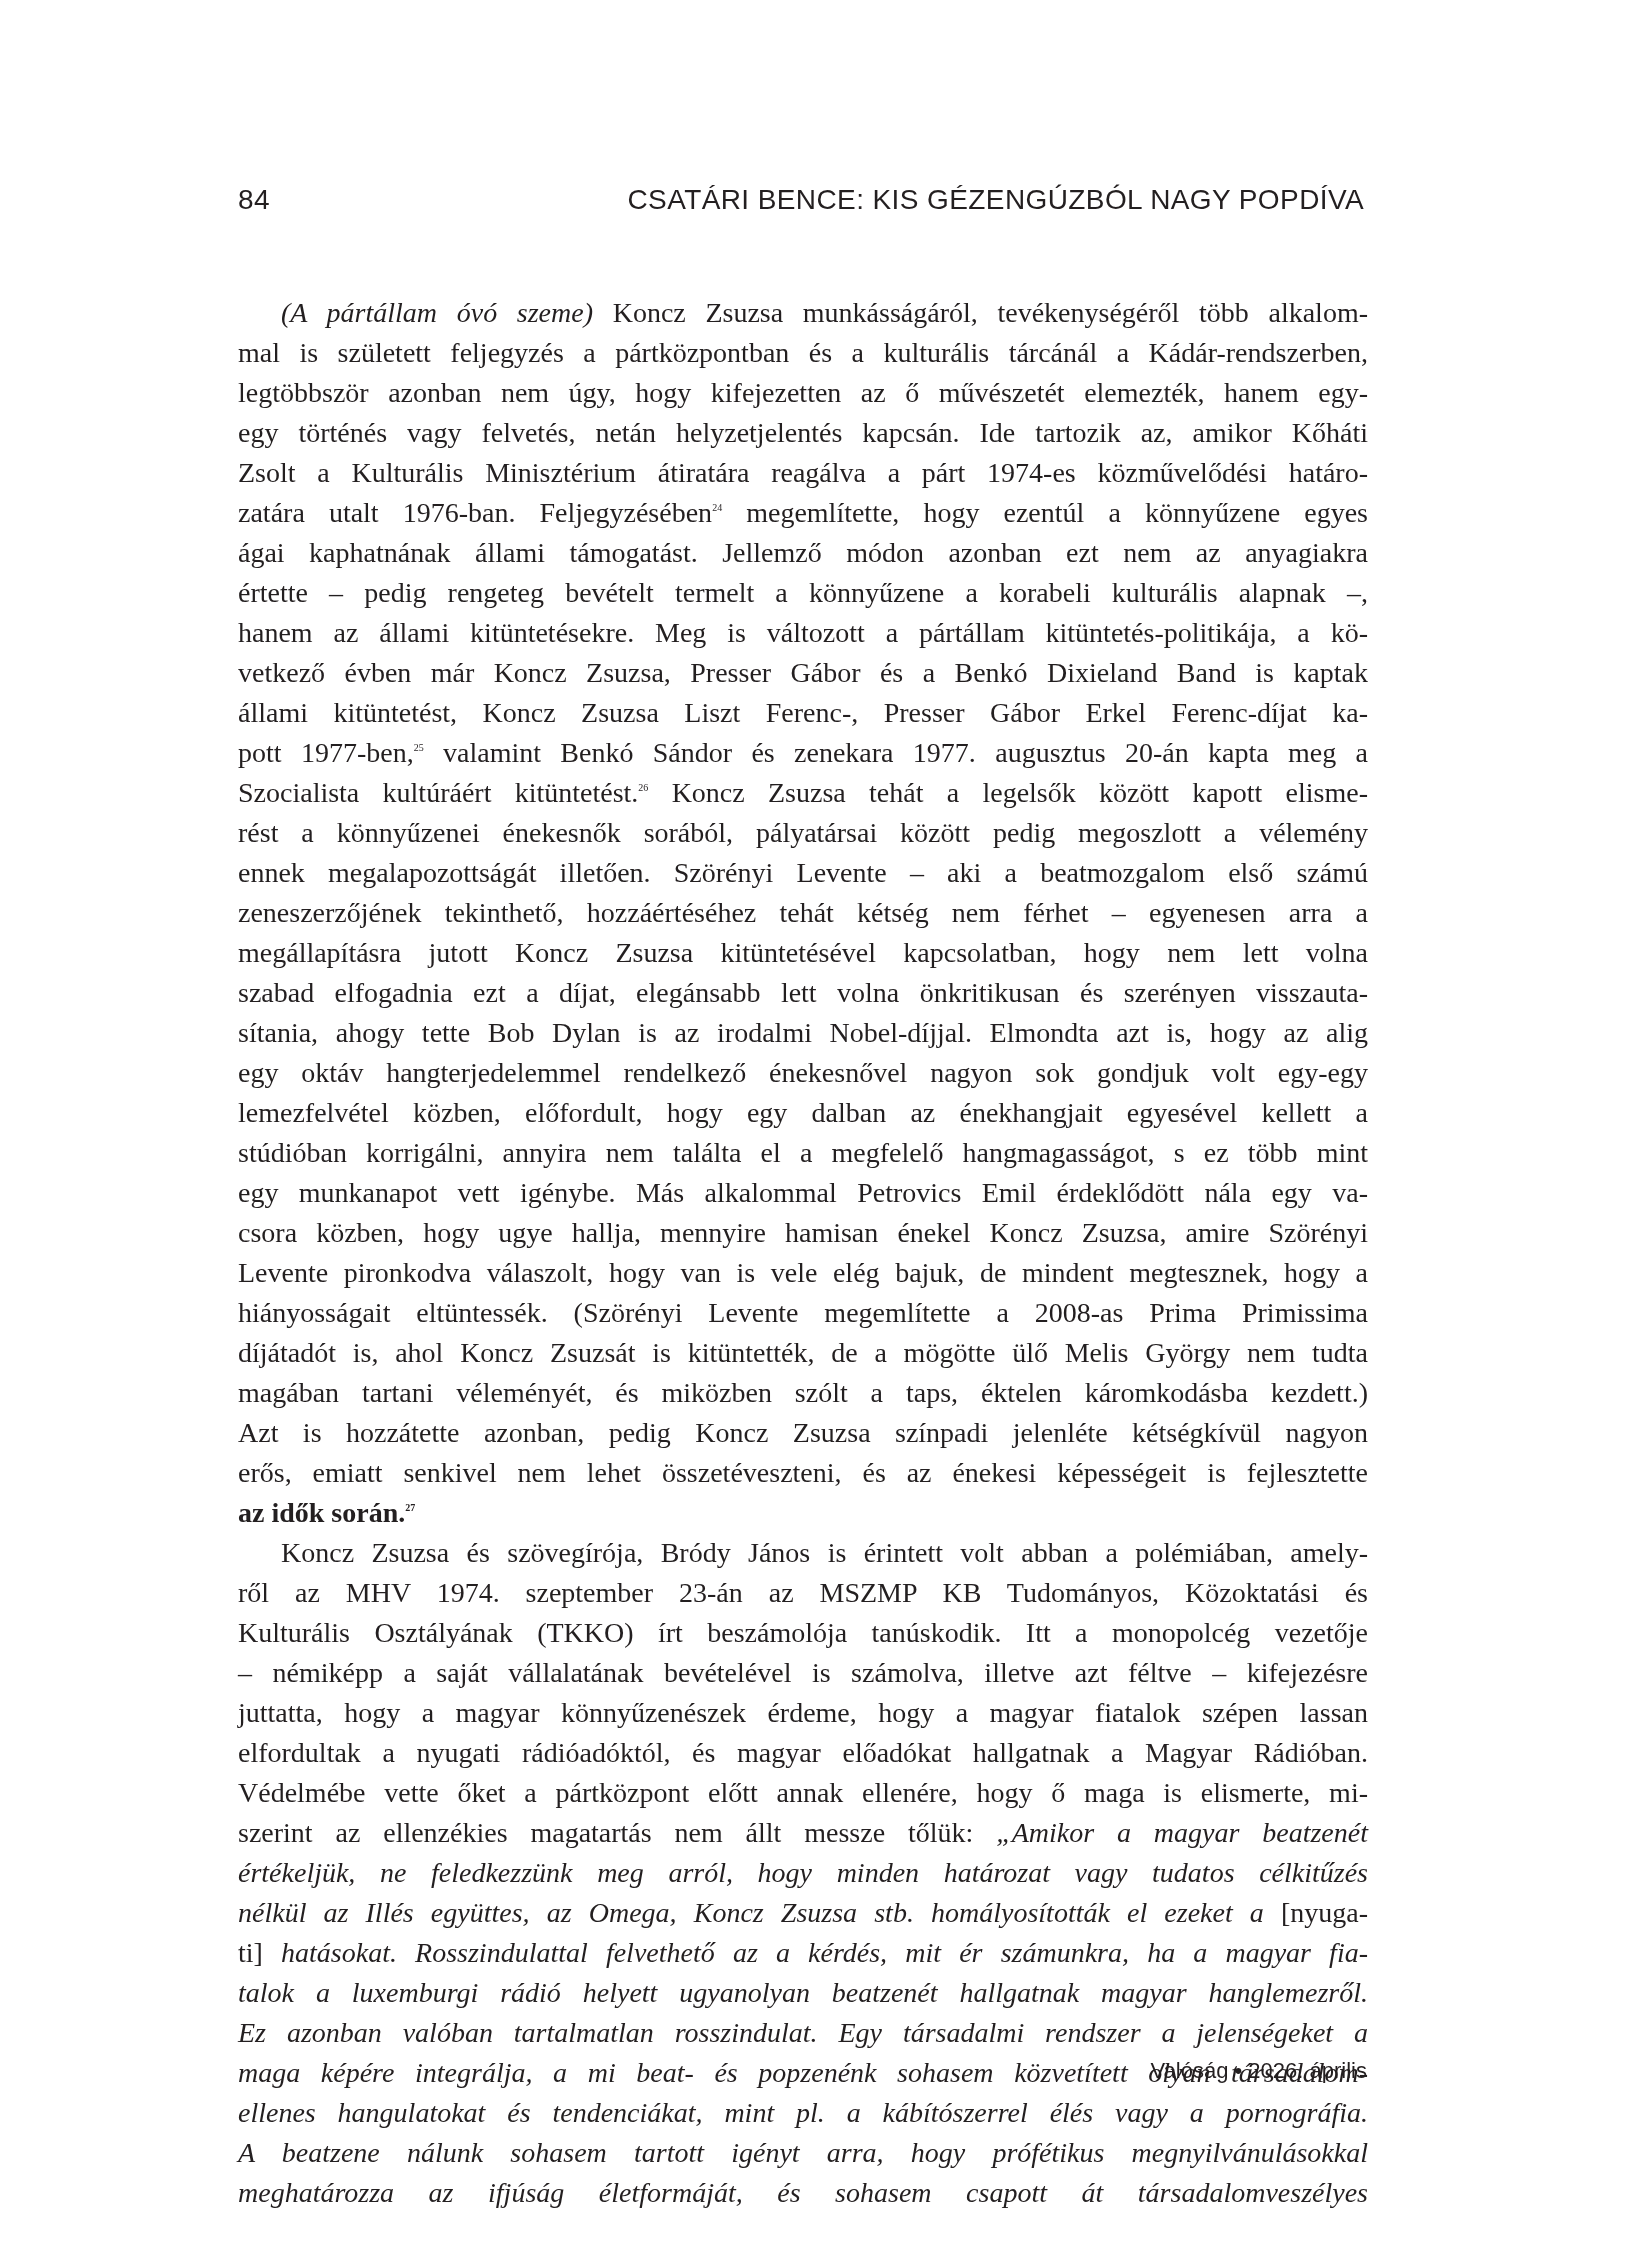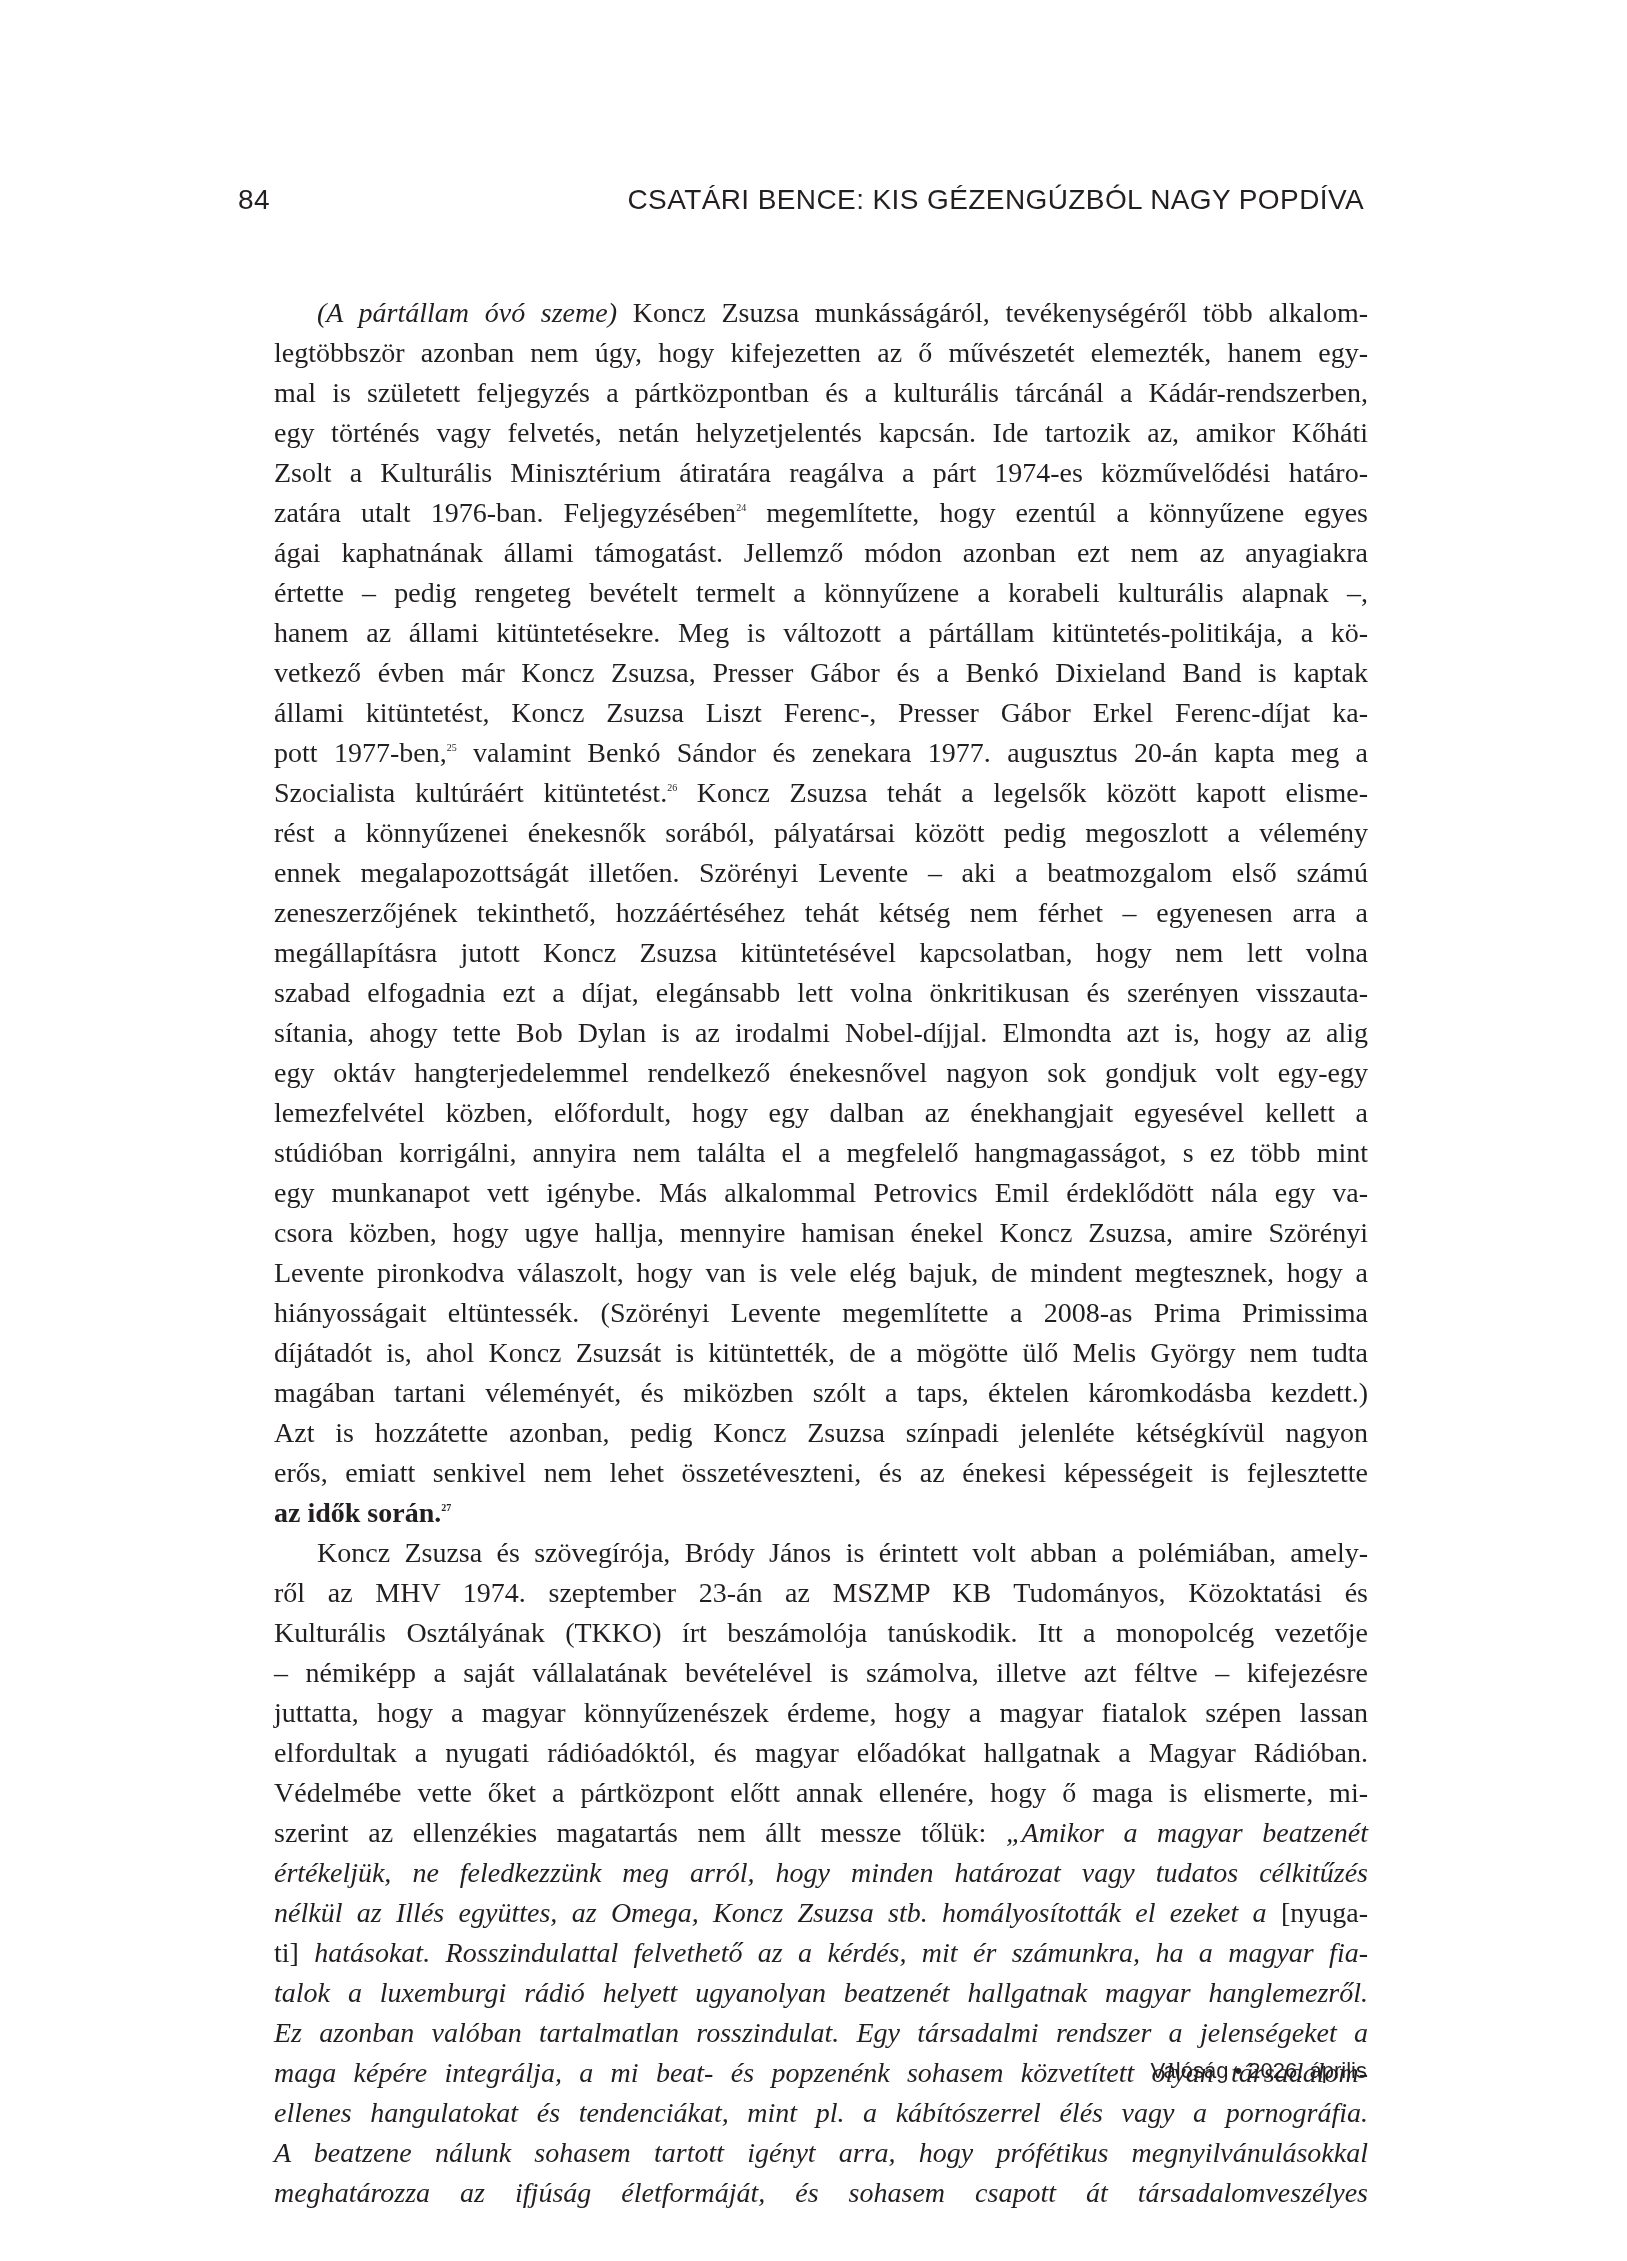--- a/index.html
+++ b/index.html
@@ -9,42 +9,42 @@
     font-family: "Liberation Sans", sans-serif; font-size: 28px; letter-spacing: 0.4px;
   }
   .header .page-num { position: absolute; left: 0; top: 0; }
   .header .running-title { position: absolute; right: 0; top: 0; }
   .body-text {
     position: absolute; left: 238px; top: 293px; width: 1130px;
     font-family: "Liberation Serif", serif; font-size: 28px; line-height: 40px;
     text-align: justify; hyphens: manual;
   }
   .body-text p { margin: 0; text-indent: 43px; }
-  .body-text .line { display: block; text-align: justify; text-align-last: justify; white-space: nowrap; margin-left: 36px; }
+  .body-text .line { display: block; text-align: justify; text-align-last: justify; white-space: nowrap; }
   .body-text .line.last { text-align-last: left; font-weight: bold; }
   i, .it { font-style: italic; }
   sup { font-size: 10px; line-height: 0; vertical-align: 10.7px; }
   .footer {
     position: absolute; right: 261px; top: 2058px;
     font-family: "Liberation Sans", sans-serif; font-size: 22px;
   }
 </style>
 </head>
 <body>
 
 <div class="header">
   <span class="page-num">84</span>
   <span class="running-title">CSATÁRI BENCE: KIS GÉZENGÚZBÓL NAGY POPDÍVA</span>
 </div>
 
 <div class="body-text" id="article-body">
     <p style="text-indent: 0px;">
       <span class="line" style="padding-left: 43px;"><span class="it">(A pártállam óvó szeme)</span><span> Koncz Zsuzsa munkásságáról, tevékenységéről több alkalom-</span></span>
+      <span class="line"><span>mal is született feljegyzés a pártközpontban és a kulturális tárcánál a Kádár-rendszerben,</span></span>
       <span class="line"><span>legtöbbször azonban nem úgy, hogy kifejezetten az ő művészetét elemezték, hanem egy-</span></span>
-      <span class="line"><span>mal is született feljegyzés a pártközpontban és a kulturális tárcánál a Kádár-rendszerben,</span></span>
       <span class="line"><span>egy történés vagy felvetés, netán helyzetjelentés kapcsán. Ide tartozik az, amikor Kőháti</span></span>
       <span class="line"><span>Zsolt a Kulturális Minisztérium átiratára reagálva a párt 1974-es közművelődési határo-</span></span>
       <span class="line"><span>zatára utalt 1976-ban. Feljegyzésében</span><sup>24</sup><span> megemlítette, hogy ezentúl a könnyűzene egyes</span></span>
       <span class="line"><span>ágai kaphatnának állami támogatást. Jellemző módon azonban ezt nem az anyagiakra</span></span>
       <span class="line"><span>értette – pedig rengeteg bevételt termelt a könnyűzene a korabeli kulturális alapnak –,</span></span>
       <span class="line"><span>hanem az állami kitüntetésekre. Meg is változott a pártállam kitüntetés-politikája, a kö-</span></span>
       <span class="line"><span>vetkező évben már Koncz Zsuzsa, Presser Gábor és a Benkó Dixieland Band is kaptak</span></span>
       <span class="line"><span>állami kitüntetést, Koncz Zsuzsa Liszt Ferenc-, Presser Gábor Erkel Ferenc-díjat ka-</span></span>
       <span class="line"><span>pott 1977-ben,</span><sup>25</sup><span> valamint Benkó Sándor és zenekara 1977. augusztus 20-án kapta meg a</span></span>
       <span class="line"><span>Szocialista kultúráért kitüntetést.</span><sup>26</sup><span> Koncz Zsuzsa tehát a legelsők között kapott elisme-</span></span>

